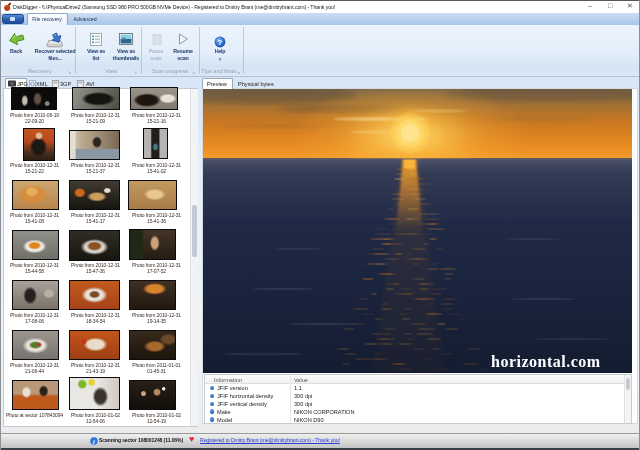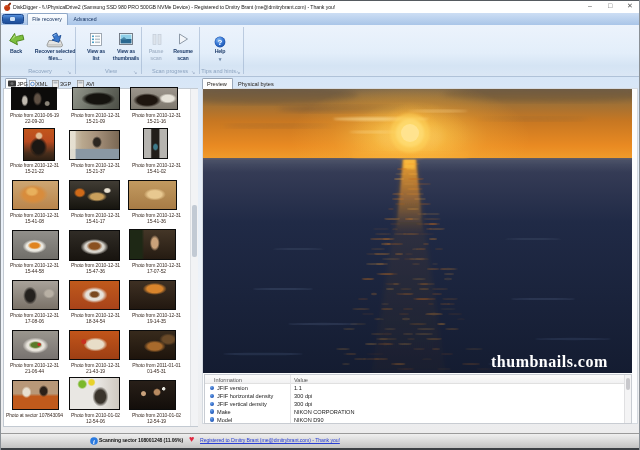--- a/index.html
+++ b/index.html
@@ -430,21 +430,21 @@
 <ellipse cx="168" cy="270" rx="8" ry="1.0" fill="#e8821e" opacity="0.12"></ellipse>
 <ellipse cx="268" cy="275" rx="9" ry="1.0" fill="#e8821e" opacity="0.15"></ellipse>
 <ellipse cx="195" cy="275" rx="7" ry="1.0" fill="#e8821e" opacity="0.18"></ellipse>
 <ellipse cx="143" cy="275" rx="4" ry="0.8" fill="#ffb040" opacity="0.16"></ellipse>
 <ellipse cx="197" cy="275" rx="6" ry="0.8" fill="#ffb040" opacity="0.11"></ellipse>
 <ellipse cx="206" cy="280" rx="6" ry="0.6" fill="#c86818" opacity="0.07"></ellipse>
 <ellipse cx="241" cy="280" rx="7" ry="0.6" fill="#ff9a28" opacity="0.09"></ellipse>
 <ellipse cx="281" cy="280" rx="8" ry="0.8" fill="#e8821e" opacity="0.07"></ellipse>
 <ellipse cx="202" cy="280" rx="8" ry="1.1" fill="#c86818" opacity="0.08"></ellipse>
 </svg></div>
-<div class="abs" id="wmark">thumbnails.com</div>
+<div class="abs" id="wmark">horizontal.com</div>
 
 <div class="abs" id="itable">
 <div id="ihead"></div>
 <div class="ihtxt" style="left:9px">Information</div>
 <div class="ihtxt" style="left:89px">Value</div>
 <div id="icol"></div>
 <div class="irow" style="top:9.2px">
       <span class="ib"></span>
       <span class="ik">JFIF version</span>
       <span class="iv">1.1</span>

